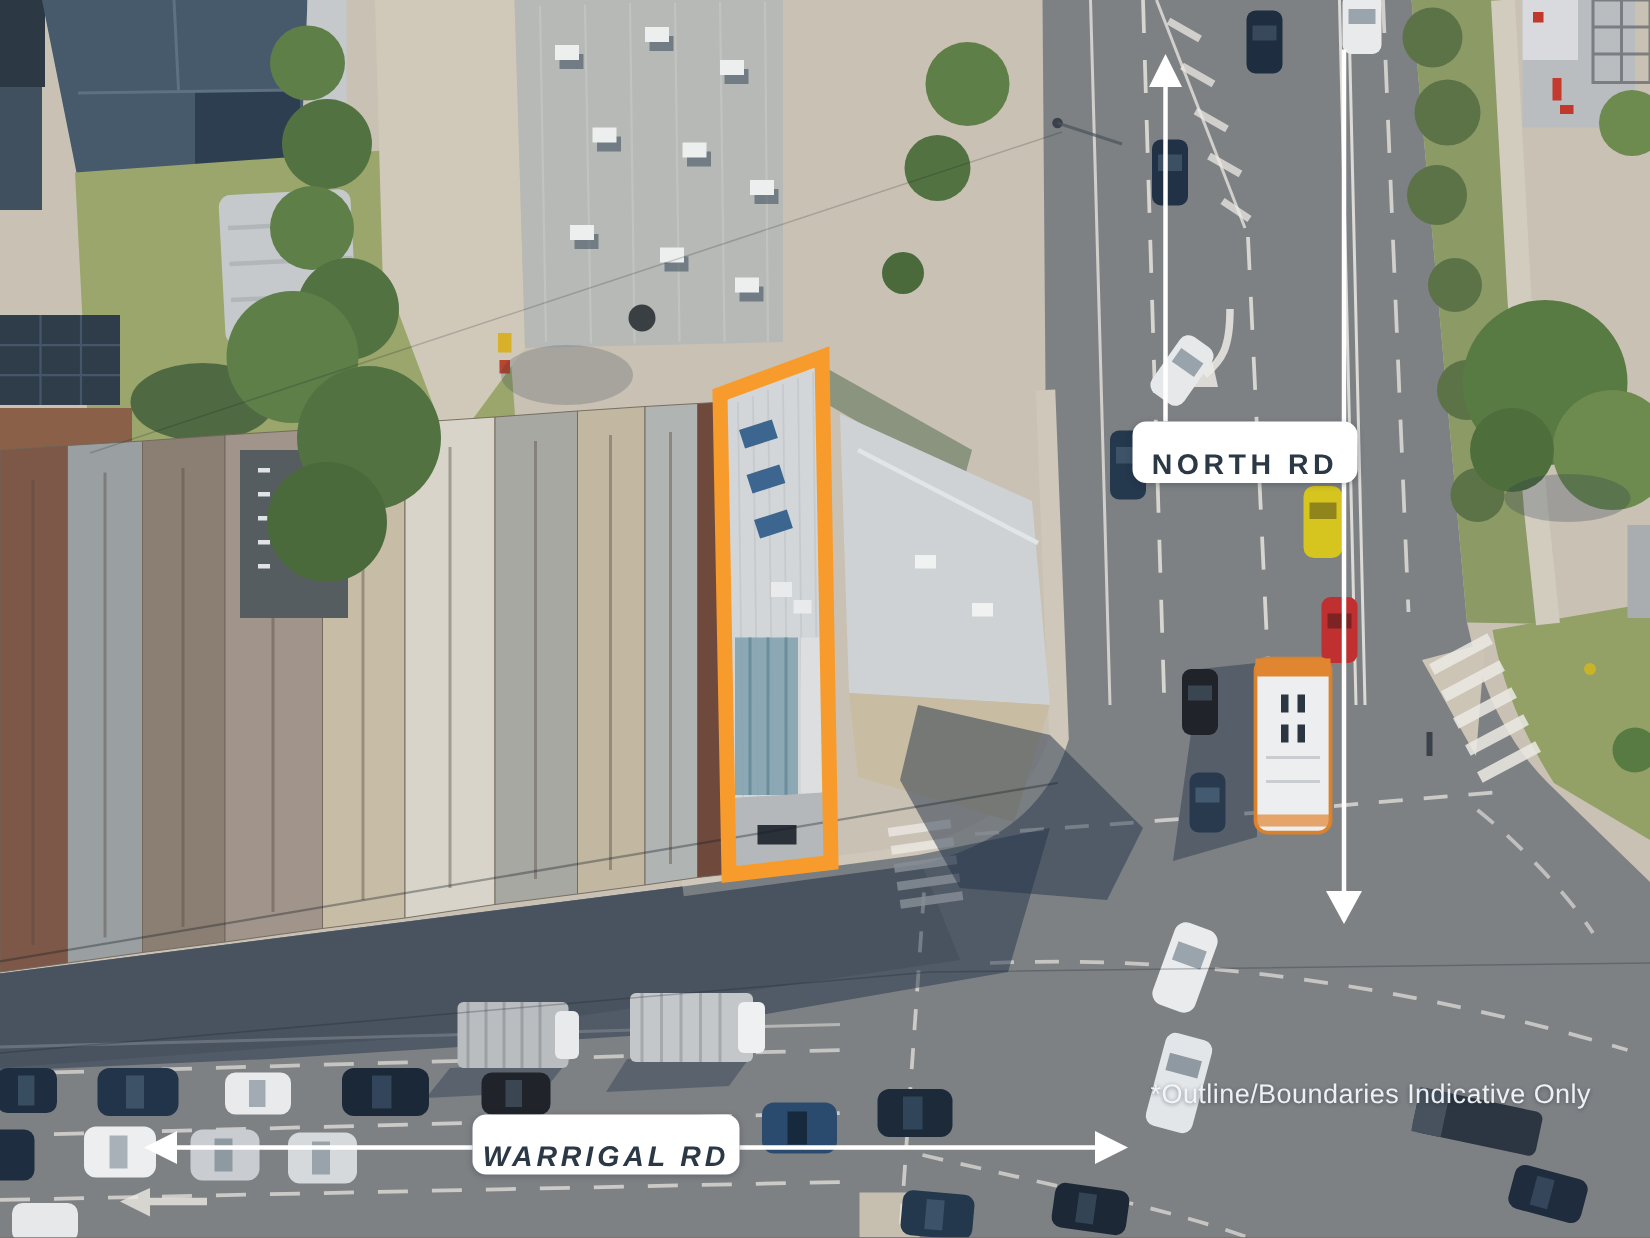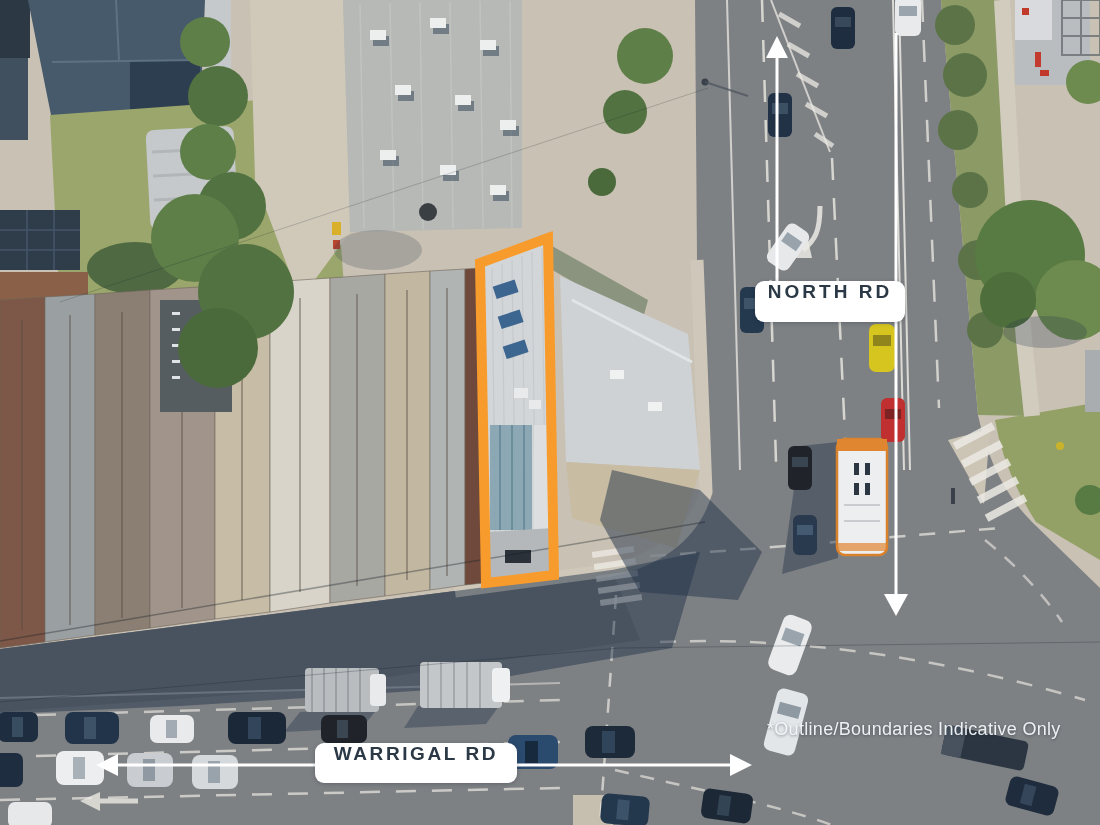--- a/index.html
+++ b/index.html
@@ -1,24 +1,24 @@
 <!DOCTYPE html>
 <html><head>
 <meta charset="utf-8">
 <style>
   html,body{margin:0;padding:0;background:#222;}
   .stage{position:relative;width:1100px;height:825px;overflow:hidden;
          font-family:"Liberation Sans",sans-serif;background:#c9c1b3;}
   .stage svg{position:absolute;left:0;top:0;}
   .road-label{position:absolute;background:#fff;border-radius:9px;
-      display:flex;align-items:flex-start;justify-content:center;
+      display:flex;align-items:flex-end;justify-content:center;
       color:#2b3845;font-weight:700;font-size:19px;letter-spacing:3px;
       box-shadow:0 1px 4px rgba(25,35,50,.28);}
   #north-label{left:755px;top:281px;width:150px;height:41px;}
-  #warrigal-label{left:315px;top:743px;width:202px;height:40px;letter-spacing:2.6px;}
+  #warrigal-label{left:315px;top:743px;width:178px;height:40px;letter-spacing:2.6px;font-style:italic;}
   .disclaimer{position:absolute;left:767px;top:719px;color:#f4f7f9;
       font-size:18px;font-weight:500;letter-spacing:.3px;opacity:.95;
       text-shadow:0 1px 3px rgba(25,38,52,.5);text-align:right;}
 </style>
 </head>
 <body>
 
 <div class="stage">
 
 <svg class="photo" width="1100" height="825" viewBox="0 0 1100 825">

